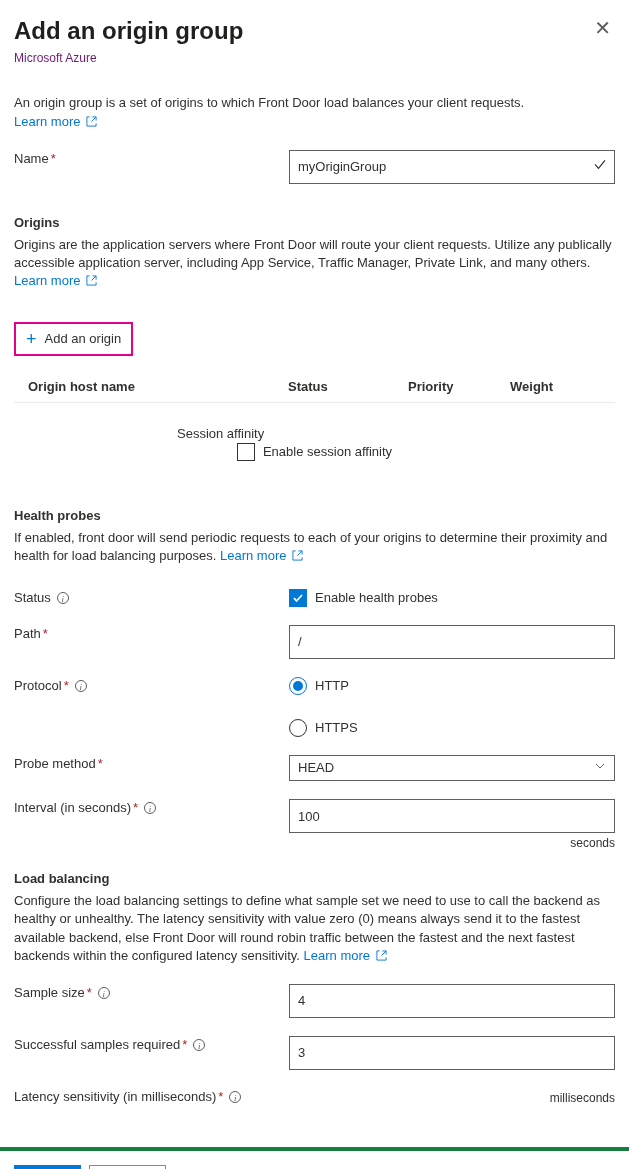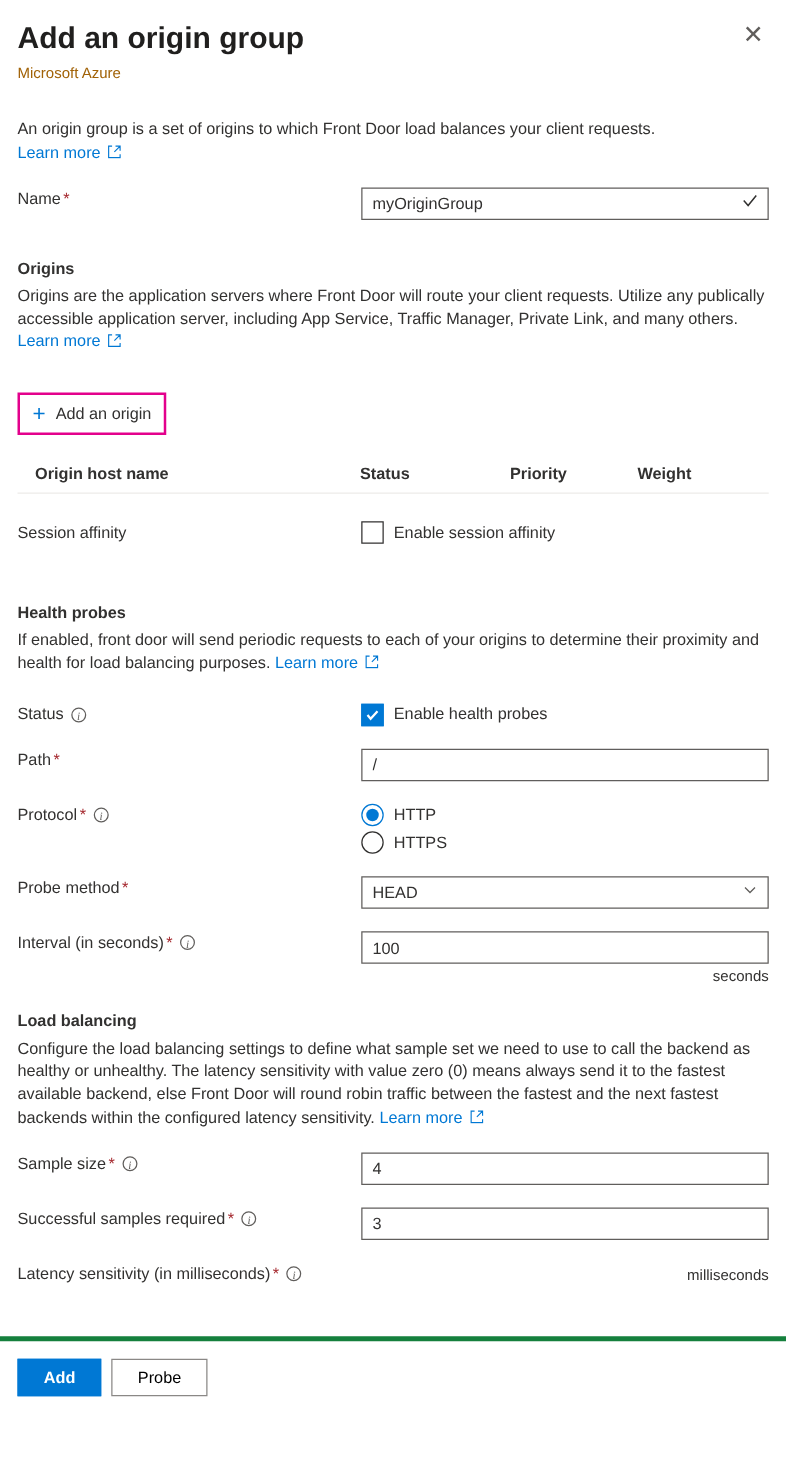--- a/index.html
+++ b/index.html
@@ -7,57 +7,57 @@
   font-family: "Segoe UI", -apple-system, sans-serif;
   font-size: 13px;
   color: #323130;
   background: #fff;
   width: 629px;
   padding: 14px 14px 0 14px;
   line-height: 1.4;
 }
 .header { display: flex; justify-content: space-between; align-items: flex-start; }
 h1 { font-size: 24px; font-weight: 600; color: #201f1e; margin-bottom: 2px; }
-.subtitle { font-size: 12px; color: #a16207; }
+.subtitle { font-size: 12px; color: #701a75; }
 .close-x { font-size: 20px; font-weight: 300; cursor: pointer; color: #605e5c; padding: 4px; line-height: 1; font-family: "Segoe UI Light", sans-serif; }
 .intro { margin-top: 28px; margin-bottom: 18px; }
 .link { color: #0078d4; text-decoration: none; cursor: pointer; }
 .ext-icon { display: inline-block; vertical-align: -1px; margin-left: 2px; }
 .row { display: flex; align-items: flex-start; margin-bottom: 10px; }
 .row .label-col { width: 275px; flex-shrink: 0; display: flex; align-items: center; }
 .row .field-col { flex: 1; }
 .req { color: #a4262c; margin-left: 2px; }
 .info-icon { display: inline-block; width: 12px; height: 12px; border: 1px solid #605e5c; border-radius: 50%; margin-left: 6px; font-size: 9px; line-height: 12px; text-align: center; color: #605e5c; cursor: pointer; }
 .info-icon::after { content: "i"; font-style: italic; font-family: serif; }
 input[type=text] {
-  width: 100%; height: 26px; border: 1px solid #605e5c; padding: 0 8px;
+  width: 100%; height: 26px; border: 1px solid #605e5c; padding: 16px 8px;
   font-family: inherit; font-size: 13px; color: #323130; outline: none;
 }
 .valid-input { border-color: #5c2e91; position: relative; }
 .input-wrap { position: relative; }
 .check-icon { position: absolute; right: 8px; top: 50%; transform: translateY(-50%); pointer-events: none; }
 .section-h { font-weight: 600; font-size: 13px; margin-top: 30px; margin-bottom: 4px; }
 .section-desc { font-size: 13px; color: #323130; margin-bottom: 10px; }
 .add-origin-btn {
   display: inline-flex; align-items: center; border: 2.5px solid #e3008c; padding: 6px 10px;
   font-size: 13px; color: #323130; background: #fff; cursor: pointer; margin-top: 20px;
 }
 .plus-icon { color: #0078d4; font-size: 18px; font-weight: 300; margin-right: 8px; line-height: 1; }
 .origins-table { margin-top: 14px; }
 .origins-table .thead { display: flex; font-weight: 700; font-size: 13px; padding: 8px 0 6px 14px; border-bottom: 1px solid #edebe9; }
 .th-name { width: 260px; }
 .th-status { width: 120px; }
 .th-priority { width: 102px; }
 .th-weight { flex: 1; }
-.affinity-row { display: flex; align-items: center; margin-top: 22px; padding-bottom: 6px; }
+.affinity-row { display: flex; align-items: center; margin-top: 22px; padding-bottom: 6px; flex-direction: column; }
 .affinity-row .label-col { width: 275px; }
 .checkbox { width: 18px; height: 18px; border: 1px solid #323130; margin-right: 8px; display: inline-flex; align-items: center; justify-content: center; cursor: pointer; flex-shrink: 0; }
 .checkbox.checked { background: #0078d4; border-color: #0078d4; }
 .check-label { display: flex; align-items: center; cursor: pointer; }
-.radio-group { display: flex; flex-direction: column; gap: 4px; }
+.radio-group { display: flex; flex-direction: column; gap: 24px; }
 .radio-opt { display: flex; align-items: center; cursor: pointer; }
 .radio { width: 18px; height: 18px; border: 1px solid #323130; border-radius: 50%; margin-right: 8px; display: inline-flex; align-items: center; justify-content: center; flex-shrink: 0; }
 .radio.selected { border-color: #0078d4; }
 .radio.selected::after { content: ""; width: 10px; height: 10px; background: #0078d4; border-radius: 50%; }
 .select-box { width: 100%; height: 26px; border: 1px solid #605e5c; padding: 0 8px; display: flex; align-items: center; justify-content: space-between; cursor: pointer; }
 .chev { font-size: 10px; color: #605e5c; }
 .unit-label { text-align: right; font-size: 12px; color: #323130; margin-top: 2px; }
 .footer {
   border-top: 4px solid #15803d; margin-top: 40px; padding: 14px 0;
   display: flex; gap: 8px; margin-left: -14px; margin-right: -14px; padding-left: 14px;

